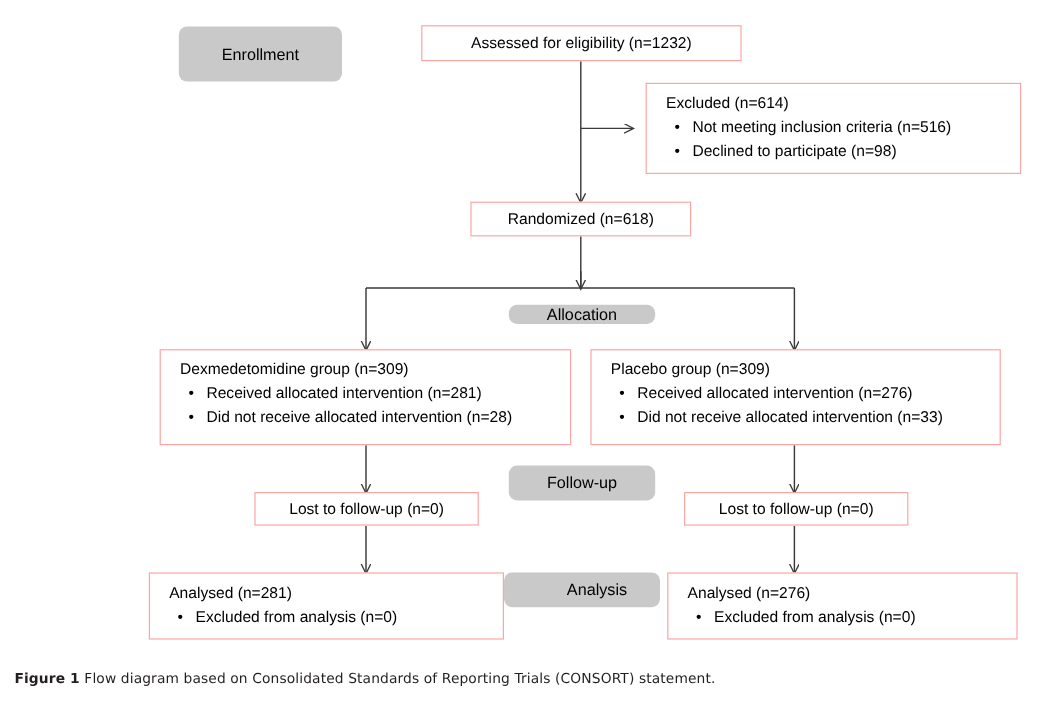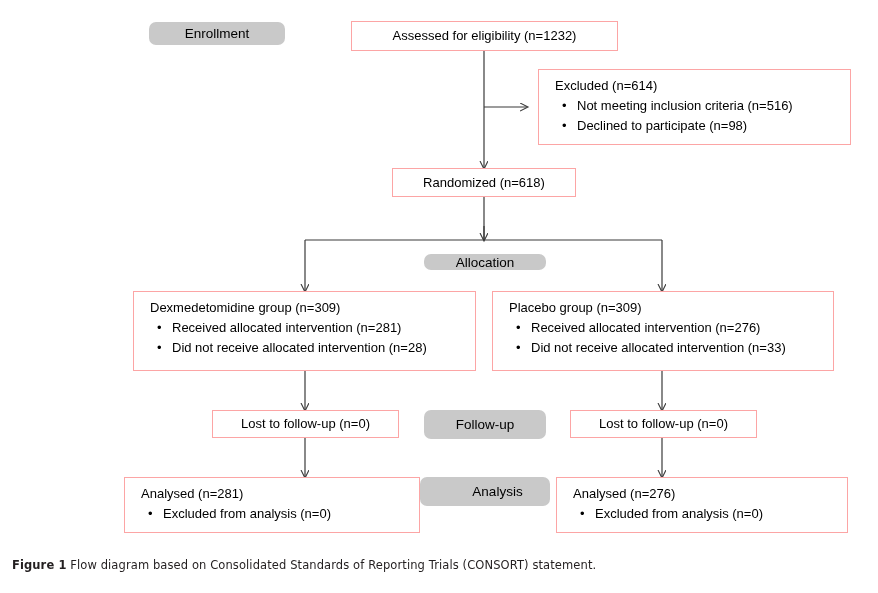--- a/index.html
+++ b/index.html
@@ -104,29 +104,29 @@
       <path d="M305,371 L305,410" marker-end="url(#arr)"></path>
 
       <path d="M662,371 L662,410" marker-end="url(#arr)"></path>
 
       <path d="M305,438 L305,477" marker-end="url(#arr)"></path>
 
       <path d="M662,438 L662,477" marker-end="url(#arr)"></path>
     </g>
   </svg>
 
-  <div class="badge" style="left:149px;top:22px;width:136px;height:23px;">
+  <div class="badge" style="left:149px;top:22px;width:136px;height:46px;">
     <span>Enrollment</span>
   </div>
 
   <div class="badge" style="left:424px;top:254px;width:122px;height:16px;">
     <span>Allocation</span>
   </div>
 
-  <div class="badge" style="left:424px;top:410px;width:122px;height:29px;">
+  <div class="badge" style="left:424px;top:388px;width:122px;height:29px;">
     <span>Follow-up</span>
   </div>
 
   <div class="badge" style="left:420px;top:477px;width:130px;height:29px;padding-left:25px;">
     <span>Analysis</span>
   </div>
 
   <div class="box center" style="left:351px;top:21px;width:267px;height:30px;">
     <span>Assessed for eligibility (n=1232)</span>
   </div>

